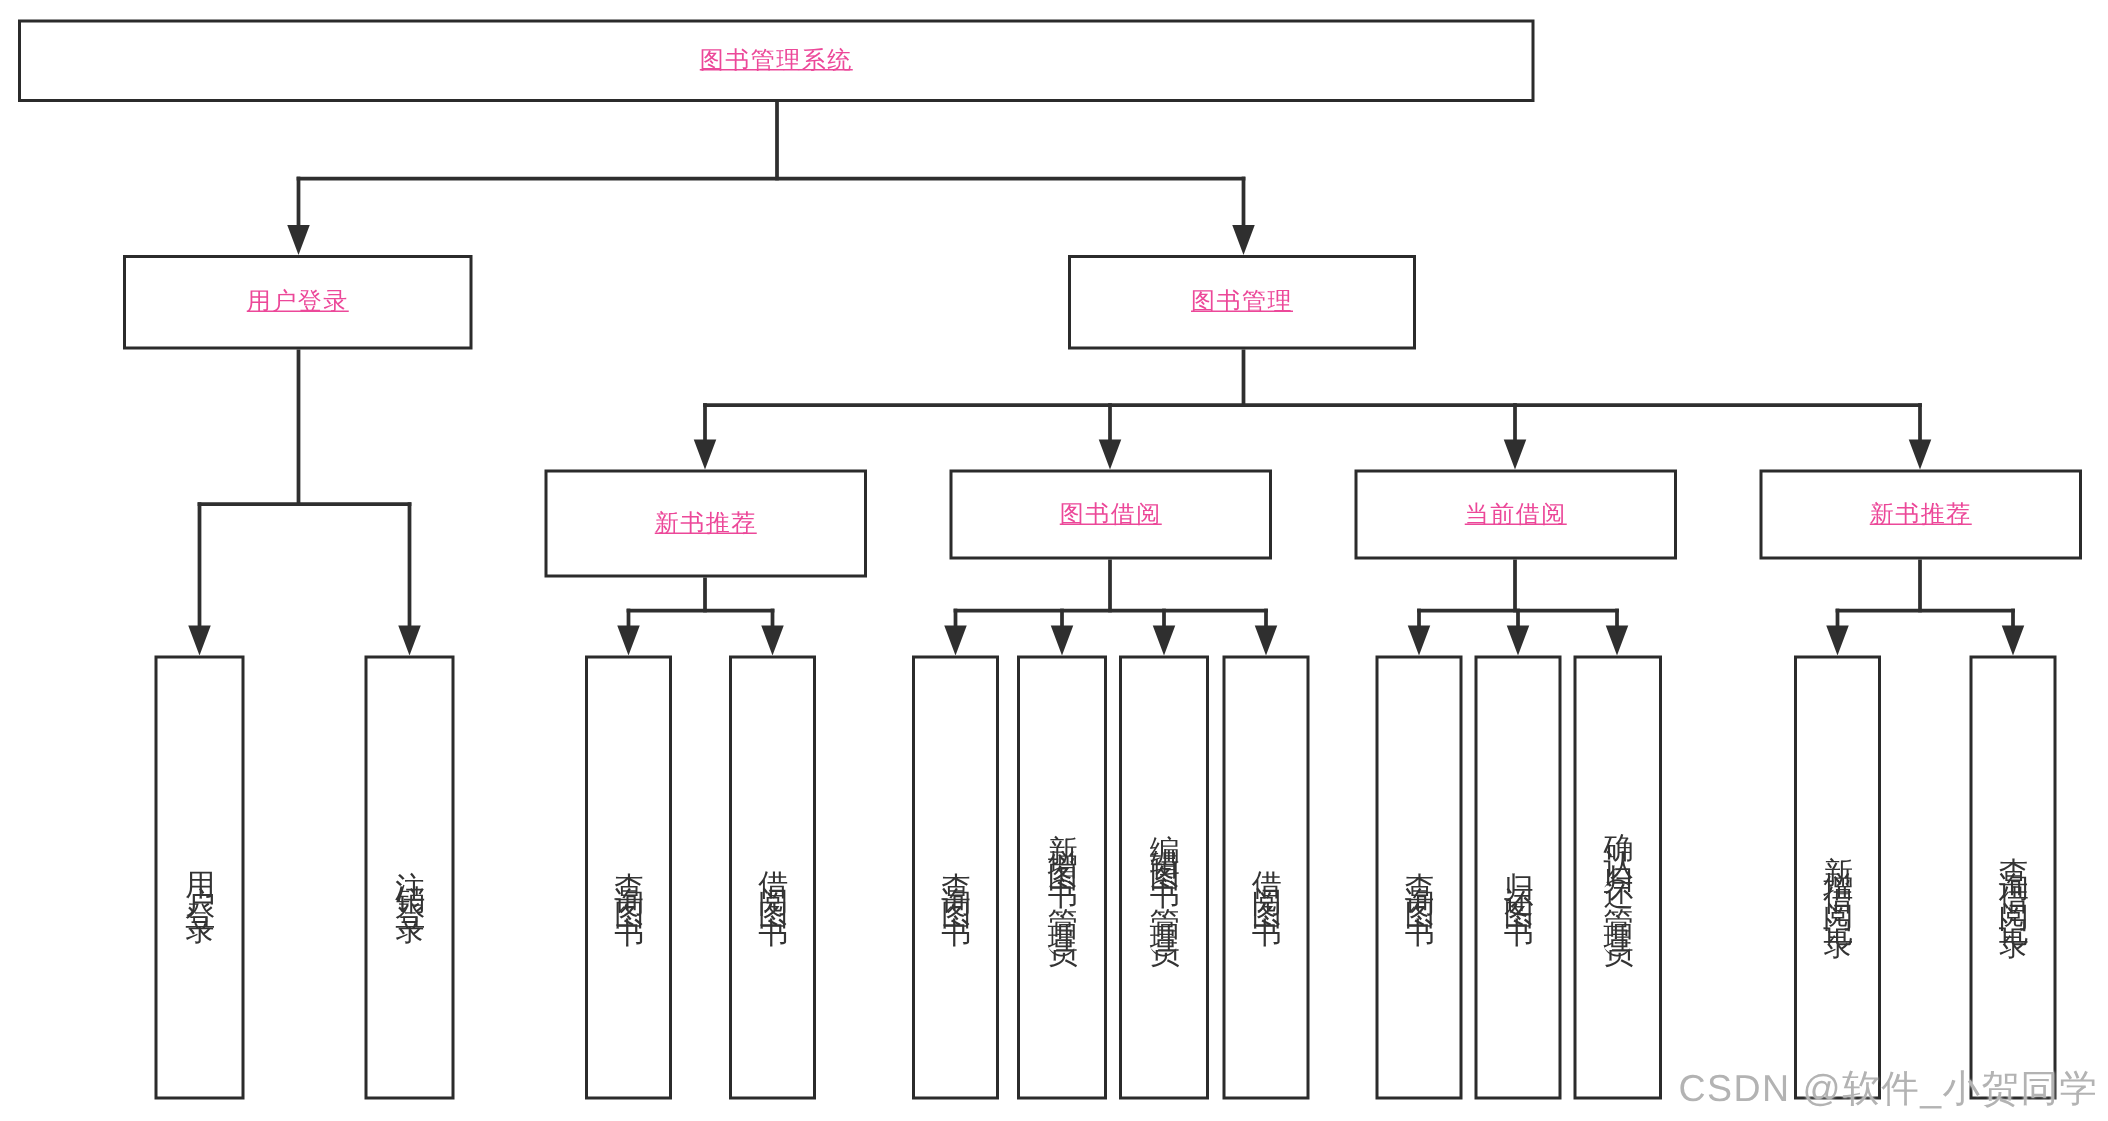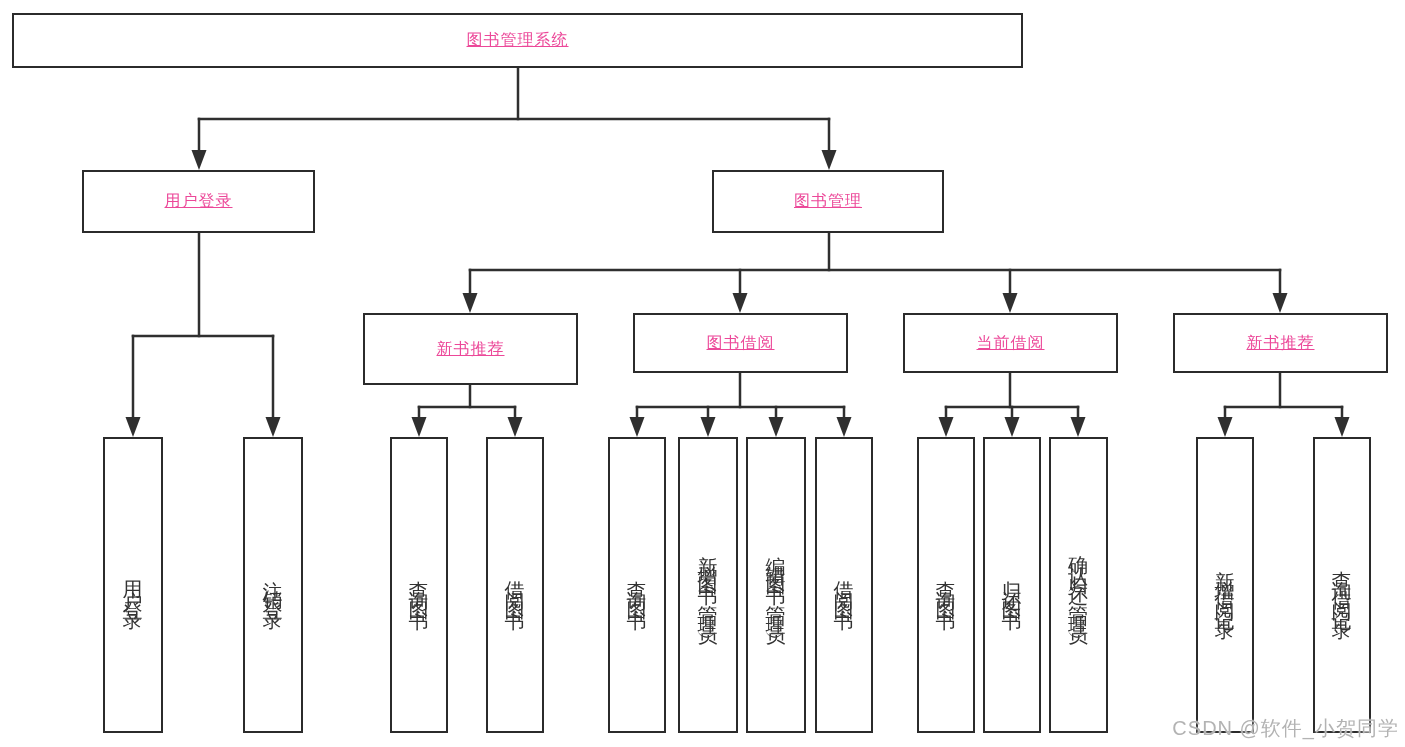--- a/index.html
+++ b/index.html
@@ -57,21 +57,21 @@
   .lf8  { left: 815px;  width: 58px; }
   .lf9  { left: 917px;  width: 58px; }
   .lf10 { left: 983px;  width: 58px; }
   .lf11 { left: 1049px; width: 59px; }
   .lf12 { left: 1196px; width: 58px; }
   .lf13 { left: 1313px; width: 58px; }
   .watermark {
     position: absolute;
     right: 6px;
     bottom: 5px;
-    font-size: 20px;
+    font-size: 25px;
     letter-spacing: 1px;
     color: #b3b3b3;
     text-shadow: 0 0 2px #ffffff;
     white-space: nowrap;
   }
 </style>
 </head>
 <body>
 
 <div class="stage">

